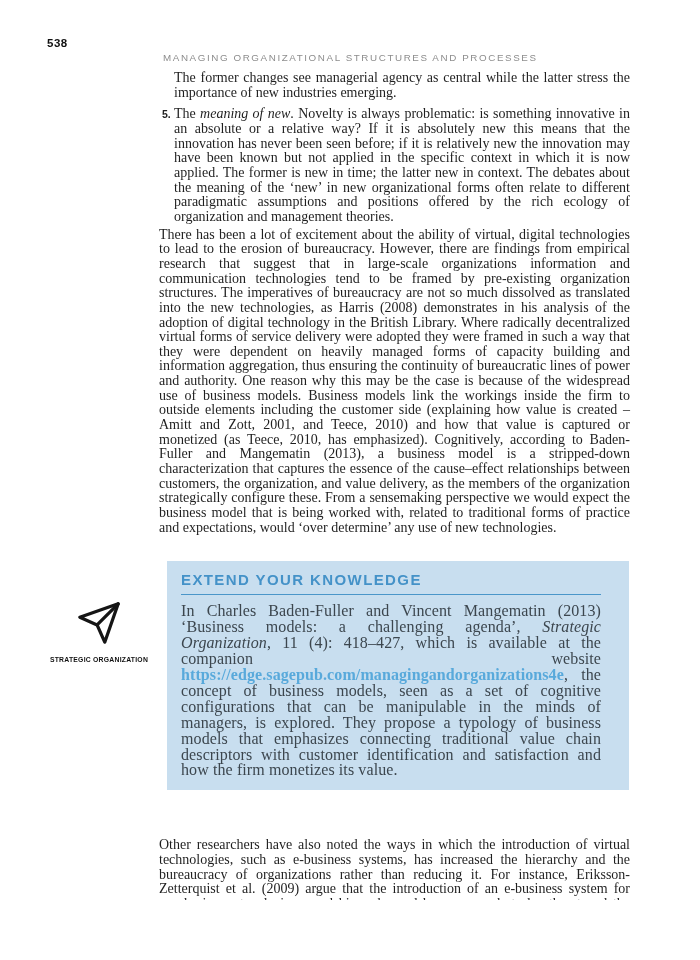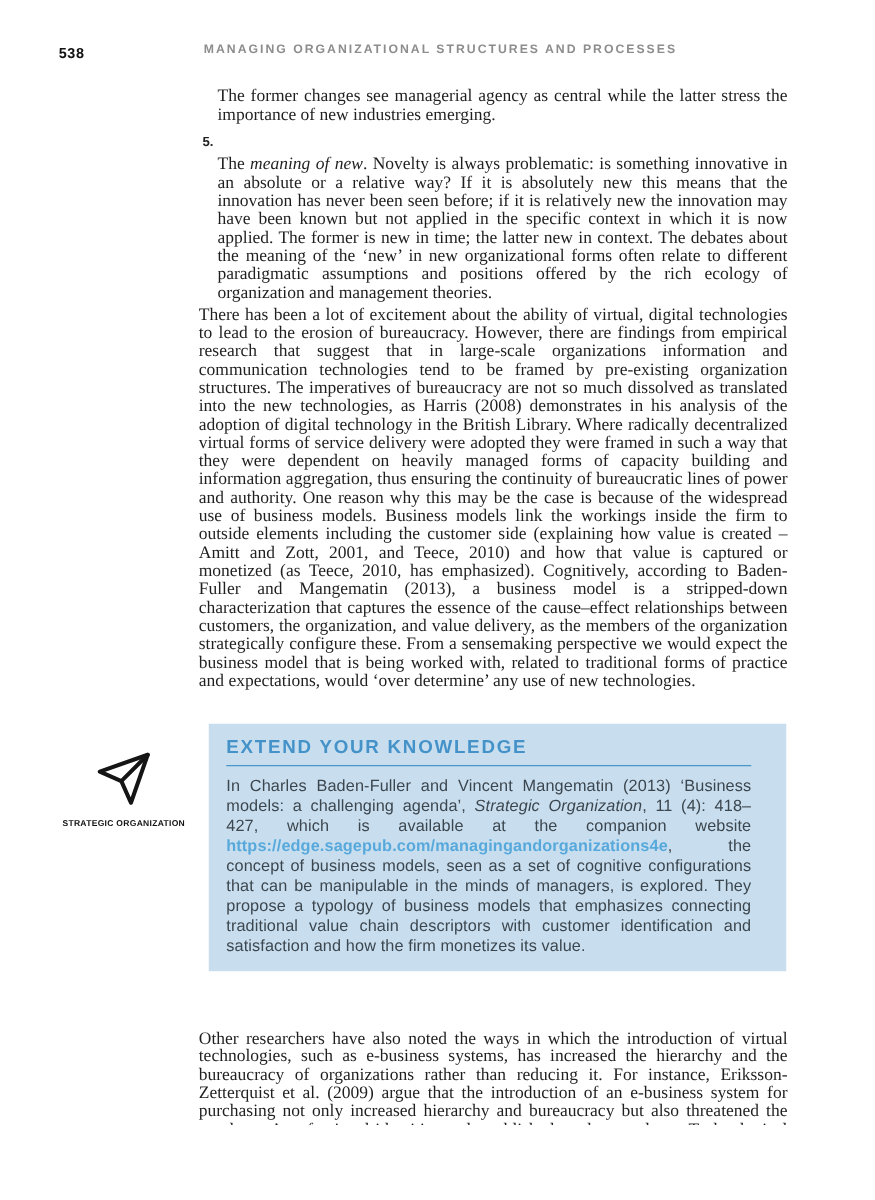--- a/index.html
+++ b/index.html
@@ -11,40 +11,40 @@
     font-family:"Liberation Serif","DejaVu Serif",serif;
     color:#1f1f1f;
   }
   
   .page-number{
     position:absolute;left:47px;top:37px;
     font-family:"Liberation Sans","DejaVu Sans",sans-serif;
     font-weight:700;font-size:11.5px;color:#111;letter-spacing:.5px;
   }
   .running-head{
-    position:absolute;left:163px;top:34px;
+    position:absolute;left:163px;top:52px;
     font-family:"Liberation Sans","DejaVu Sans",sans-serif;
-    font-size:9.8px;color:#8d8d8d;letter-spacing:1.6px;font-weight:bold;
+    font-size:9.8px;color:#8d8d8d;letter-spacing:1.6px;
   }
   
   .content{
     position:absolute;left:159px;top:71px;width:471px;
   }
   .para{
     font-size:14px;line-height:14.65px;
     text-align:justify;margin:0;
   }
   .para-indented{margin-left:15px;}
   .list-item{display:flex;margin-top:7px;}
   .list-marker{
     width:15px;flex:0 0 15px;box-sizing:border-box;padding-left:3px;
     font-family:"Liberation Sans","DejaVu Sans",sans-serif;
     font-weight:700;font-size:10.5px;line-height:14.65px;color:#222;
   }
-  .list-text{flex:1;margin-top:18px;}
+  .list-text{flex:1;}
   .para-main{margin-top:3px;}
   .para-closing{margin-top:48px;}
   .run-italic{font-style:italic;}
   
   .knowledge-box{
     box-sizing:border-box;
     margin:26px 0 0 8px;
     width:462px;
     background:#c8deef;
     padding:10px 28px 12px 14px;
@@ -52,22 +52,22 @@
   .kb-title{
     font-family:"Liberation Sans","DejaVu Sans",sans-serif;
     font-weight:700;font-size:15px;line-height:17px;
     color:#4492c8;letter-spacing:1.4px;
   }
   .kb-divider{
     border:none;border-top:1.5px solid #4a96c9;
     margin:6px 0 8px 0;
   }
   .kb-body{
-    font-family:Liberation Sans, sans-serif;
-    font-size:13px;line-height:15.9px;color:#3c464e;
+    font-family:Liberation Serif, serif;
+    font-size:16px;line-height:15.9px;color:#3c464e;
     letter-spacing:.1px;text-align:justify;
   }
   .run-link{color:#58a9db;font-weight:700;cursor:pointer;}
   
   .margin-feature{
     position:absolute;left:38px;top:600px;width:122px;
     text-align:center;
   }
   .margin-feature svg{display:block;margin:0 auto;}
   .margin-label{

